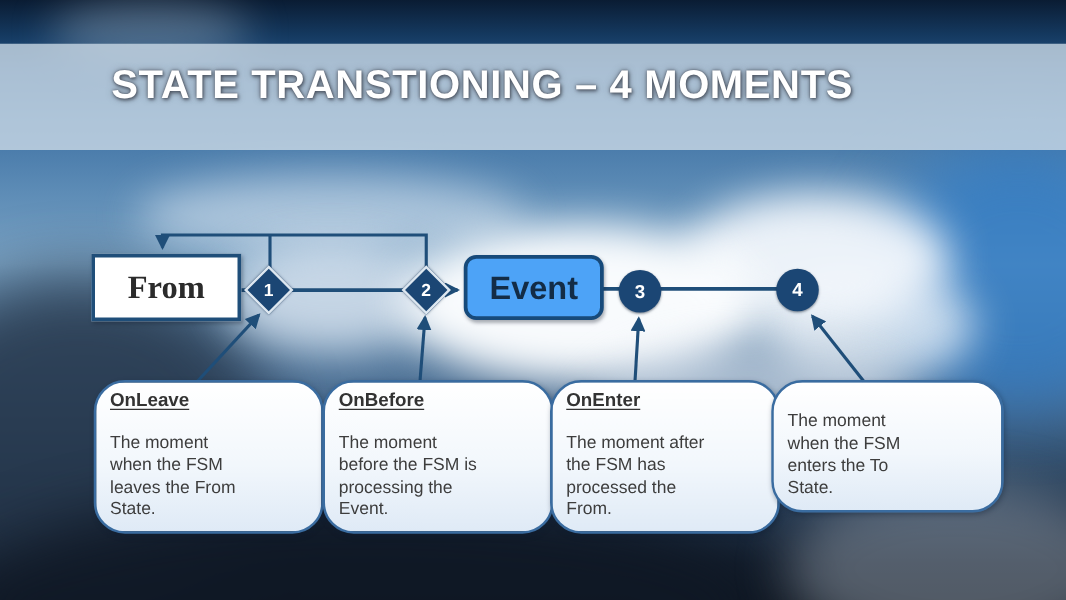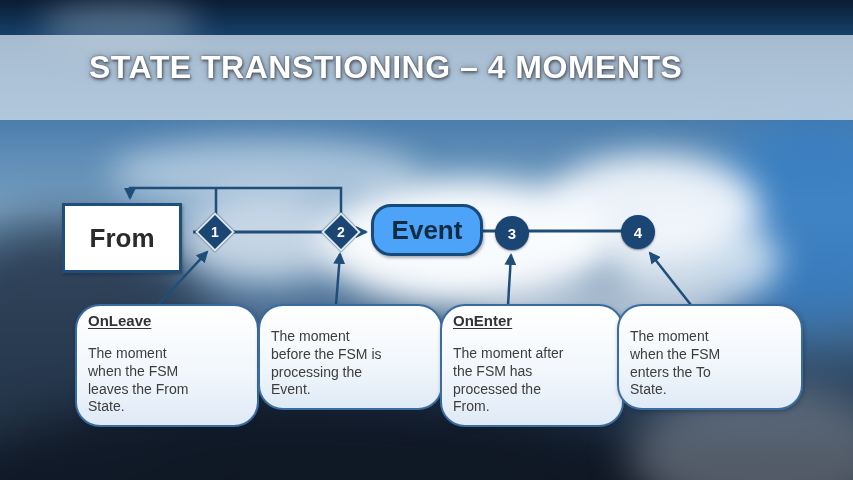--- a/index.html
+++ b/index.html
@@ -32,23 +32,23 @@
   
   .wires { position:absolute; left:0; top:0; width:853px; height:480px; z-index:3; }
   .wire { fill:none; stroke:var(--navy-line,#1f4e79); }
   .w-main { stroke-width:3; }
   .w-thin { stroke-width:2.5; }
 
   
   .state { position:absolute; z-index:4; display:flex; align-items:center; justify-content:center;
     background:#fff; border:3px solid var(--navy-line,#1f4e79); font-size:26px; font-weight:700;
     color:var(--state-text,#2b2b2b); box-shadow:1px 2px 3px rgba(20,30,45,.35); box-sizing:border-box; }
-  .from  { left:62px;  top:203px; width:120px; height:70px; }
+  .from  { left:73px;  top:203px; width:120px; height:54px;font-family:Liberation Serif, serif; }
   .to    { left:667px; top:202px; width:113px; height:56px; }
-  .event { left:371px; top:204px; width:112px; height:52px; border-radius:20px;
+  .event { left:371px; top:204px; width:112px; height:52px; border-radius:10px;
     background:var(--event-fill,#4da3f7); border-color:#174a7a; color:var(--event-text,#132c46); }
 
   
   .marker { position:absolute; z-index:5; display:flex; align-items:center; justify-content:center;
     color:#fff; font-weight:700; box-sizing:border-box; }
   .diamond { width:28px; height:28px; transform:rotate(45deg); background:var(--marker-fill,#1b4674);
     border:2px solid #dde7f0; box-shadow:0 0 2px rgba(20,40,70,.6); font-size:14px; }
   .diamond .num { transform:rotate(-45deg); }
   .circle { width:34px; height:34px; border-radius:50%; background:var(--marker-fill,#1b4674);
     box-shadow:0 1px 2px rgba(10,25,45,.5); font-size:15px; }
@@ -130,20 +130,21 @@
   </div>
 
   <div class="callout c1">
     <div class="co-title">OnLeave</div>
     <div class="co-body">The moment
 when the FSM
 leaves the From
 State.</div>
   </div>
   <div class="callout c2">
+    <div class="co-title">OnBefore</div>
     <div class="co-body">The moment
 before the FSM is
 processing the
 Event.</div>
   </div>
   <div class="callout c3">
     <div class="co-title">OnEnter</div>
     <div class="co-body">The moment after
 the FSM has
 processed the

